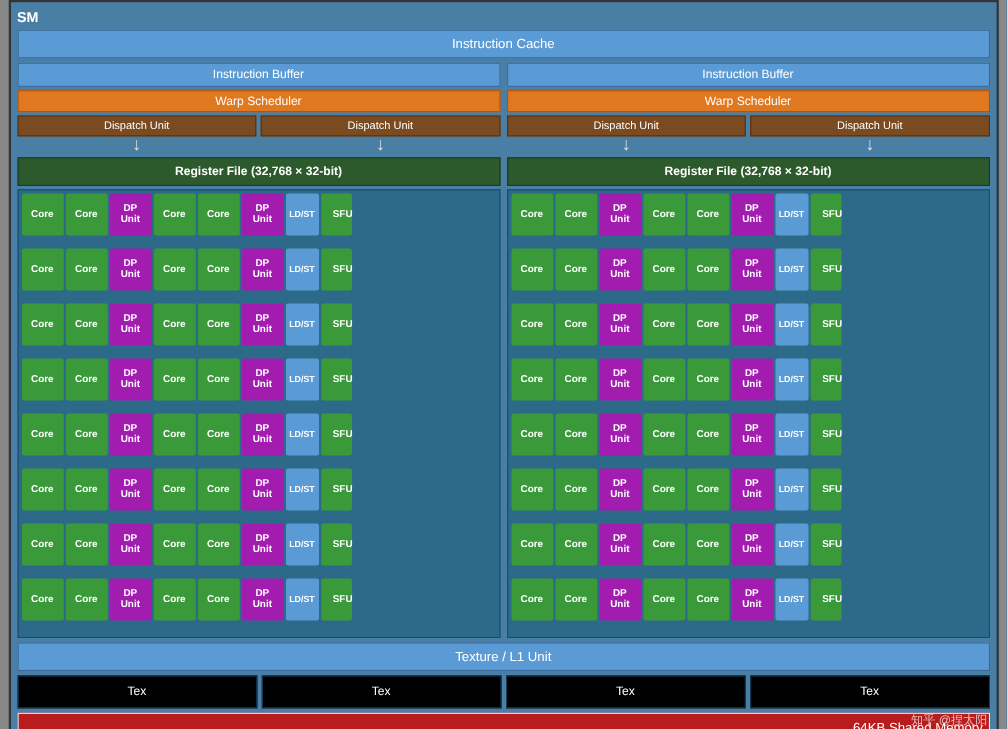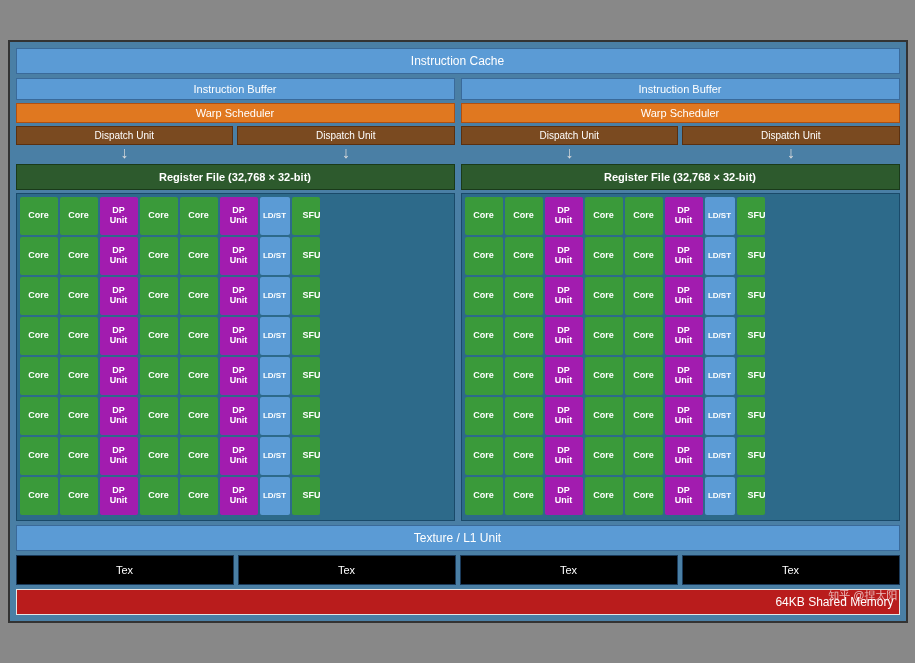--- a/index.html
+++ b/index.html
@@ -91,21 +91,21 @@
       font-weight: bold;
     }
     .cores-grid {
       background: #2d6a8a;
       border: 1px solid #1a4a6a;
       padding: 3px;
     }
     .core-row {
       display: flex;
       gap: 2px;
-      margin-bottom: 2px;
+      margin-bottom: 12px;
     }
     .core-cell {
       display: flex;
       justify-content: center;
       align-items: center;
       font-size: 9px;
       font-weight: bold;
       color: white;
       border-radius: 2px;
       text-align: center;
@@ -175,20 +175,21 @@
       text-align: center;
       color: #ddd;
       font-size: 16px;
       line-height: 1;
     }
   </style>
 </head>
 <body>
 
 <div class="sm-container">
+  <div class="sm-label">SM</div>
 
   <div class="instruction-cache">Instruction Cache</div>
 
   <div class="two-col">
 
     <div class="half">
       <div class="instruction-buffer">Instruction Buffer</div>
       <div class="warp-scheduler">Warp Scheduler</div>
       <div class="dispatch-row">
         <div class="dispatch-unit">

